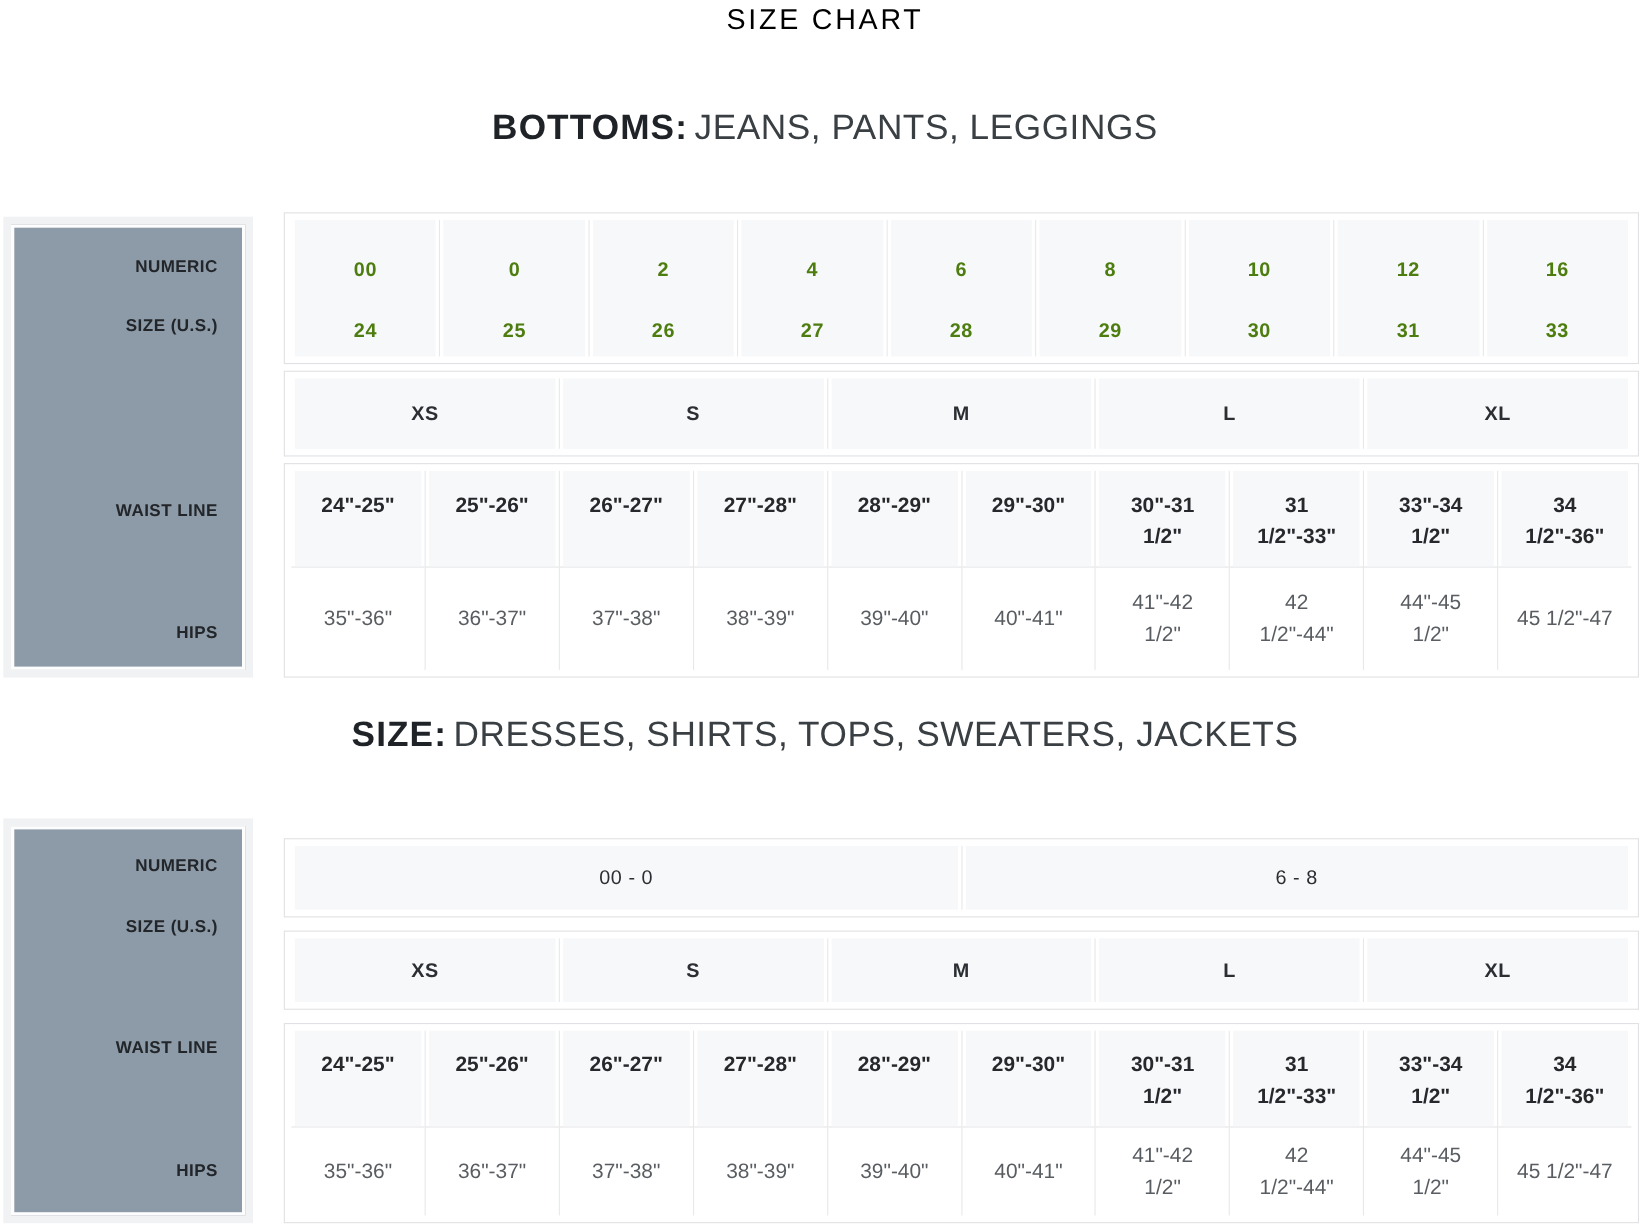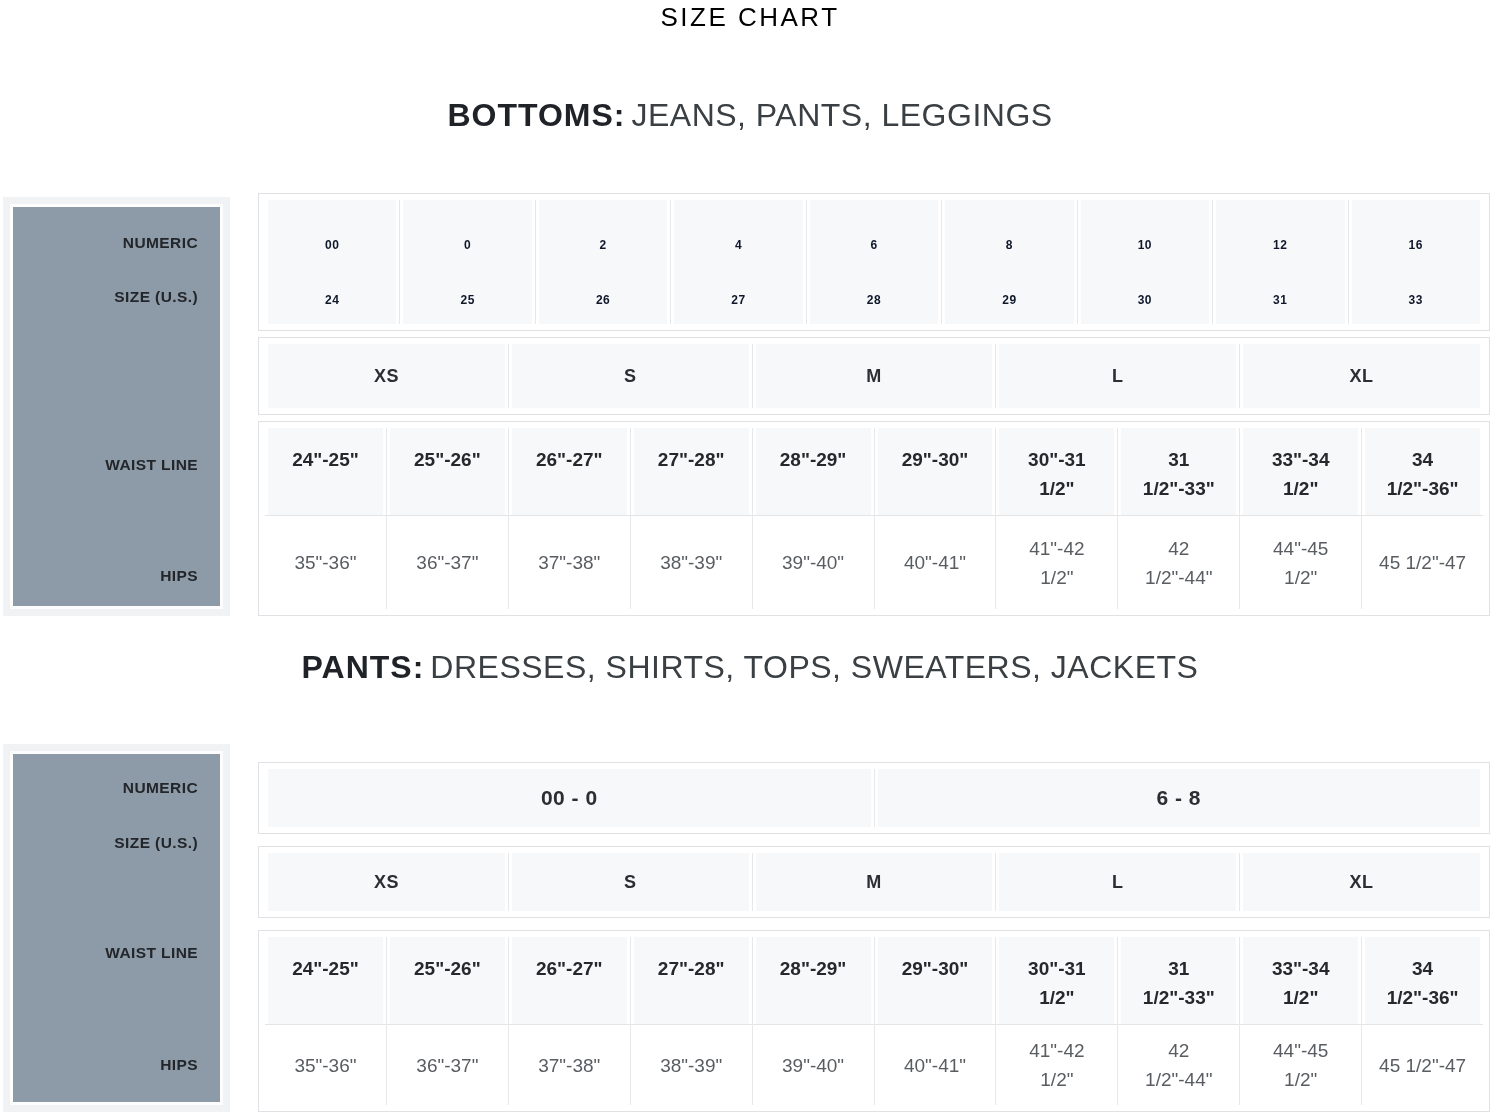--- a/index.html
+++ b/index.html
@@ -46,21 +46,21 @@
   .cell { flex:1 1 0; border-left:1px solid #e7e8ea; padding:0 3px; min-width:0; }
   .cell:first-child { border-left:none; }
   .fill {
     width:100%; height:100%; background:#f7f8f9;
     display:flex; flex-direction:column; align-items:center;
   }
 
   
   .numeric-box.t1 { height:138px; }
   .numeric-box.t1 .fill { justify-content:flex-start; padding-top:34px; gap:33px; }
-  .pair-line { font-size:12px; font-weight:700; line-height:22px; color:#0f172a; letter-spacing:0.5px; }
+  .pair-line { font-size:18px; font-weight:700; line-height:22px; color:#4d7c0f; letter-spacing:0.5px; }
 
   .alpha-box { height:78px; margin-top:6px; }
   .alpha-box .fill { justify-content:center; font-size:18px; font-weight:700; letter-spacing:0.5px; }
 
   .measure-box { margin-top:6px; }
   .mcol { flex:1 1 0; border-left:1px solid #e7e8ea; display:flex; flex-direction:column; min-width:0; }
   .mcol:first-child { border-left:none; }
   .waist { height:88px; padding:0 3px; border-bottom:1px solid #e3e4e6; }
   .waist .wfill {
     width:100%; height:100%; background:#f7f8f9;
@@ -73,21 +73,21 @@
   .hips { padding:0 3px; display:flex; align-items:center; justify-content:center; }
   .t1 .hips { height:93px; }
   .t2m .hips { height:80px; }
   .hips .htext {
     max-width:88px; text-align:center;
     font-size:19px; font-weight:400; line-height:29px; color:#595d61;
   }
 
   
   .numeric-box.t2 { height:72px; }
-  .numeric-box.t2 .fill { justify-content:center; font-size:21px; font-weight:700; letter-spacing:0.5px; }
+  .numeric-box.t2 .fill { justify-content:center; font-size:18px; font-weight:400; letter-spacing:0.5px; }
   .alpha-box.t2a { height:72px; margin-top:12px; }
   .measure-box.t2m { margin-top:12px; }
 </style>
 </head>
 <body>
 
 <div class="page">
 
   <h1 class="page-title">SIZE CHART</h1>
 
@@ -279,21 +279,21 @@
           </div>
           <div class="hips">
             <div class="htext">45 1/2"-47</div>
           </div>
         </div>
         </div>
     </div>
   </div>
 
   <h2 class="section-heading" id="heading-tops">
-    <span class="h-cat">PANTS:</span><span class="h-rest">DRESSES, SHIRTS, TOPS, SWEATERS, JACKETS</span>
+    <span class="h-cat">SIZE:</span><span class="h-rest">DRESSES, SHIRTS, TOPS, SWEATERS, JACKETS</span>
   </h2>
 
   <div class="table-block" id="table-tops">
     <div class="side-card t2">
       <div class="side-panel"></div>
       <div class="side-label" style="top:35px">NUMERIC</div>
       <div class="side-label" style="top:90px">SIZE (U.S.)</div>
       <div class="side-label" style="top:200px">WAIST LINE</div>
       <div class="side-label" style="top:312px">HIPS</div>
     </div>

